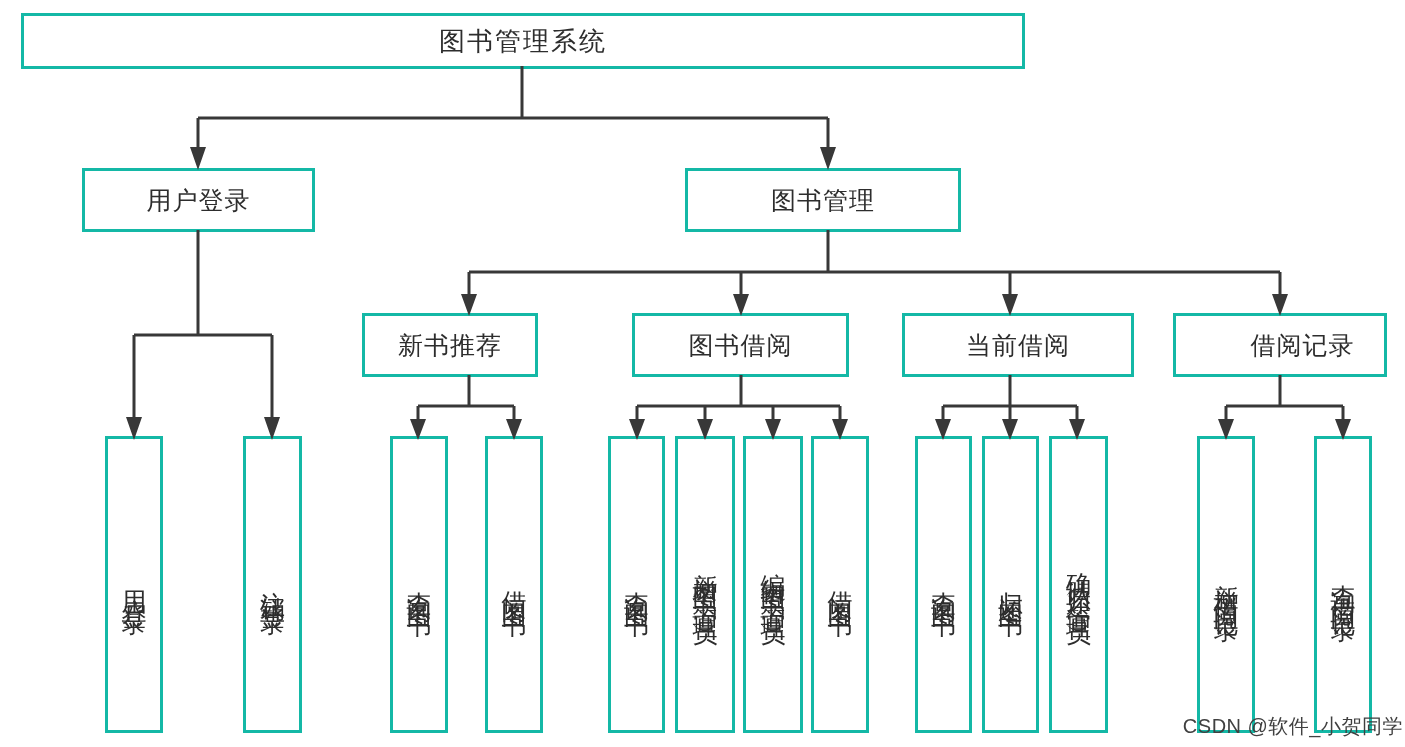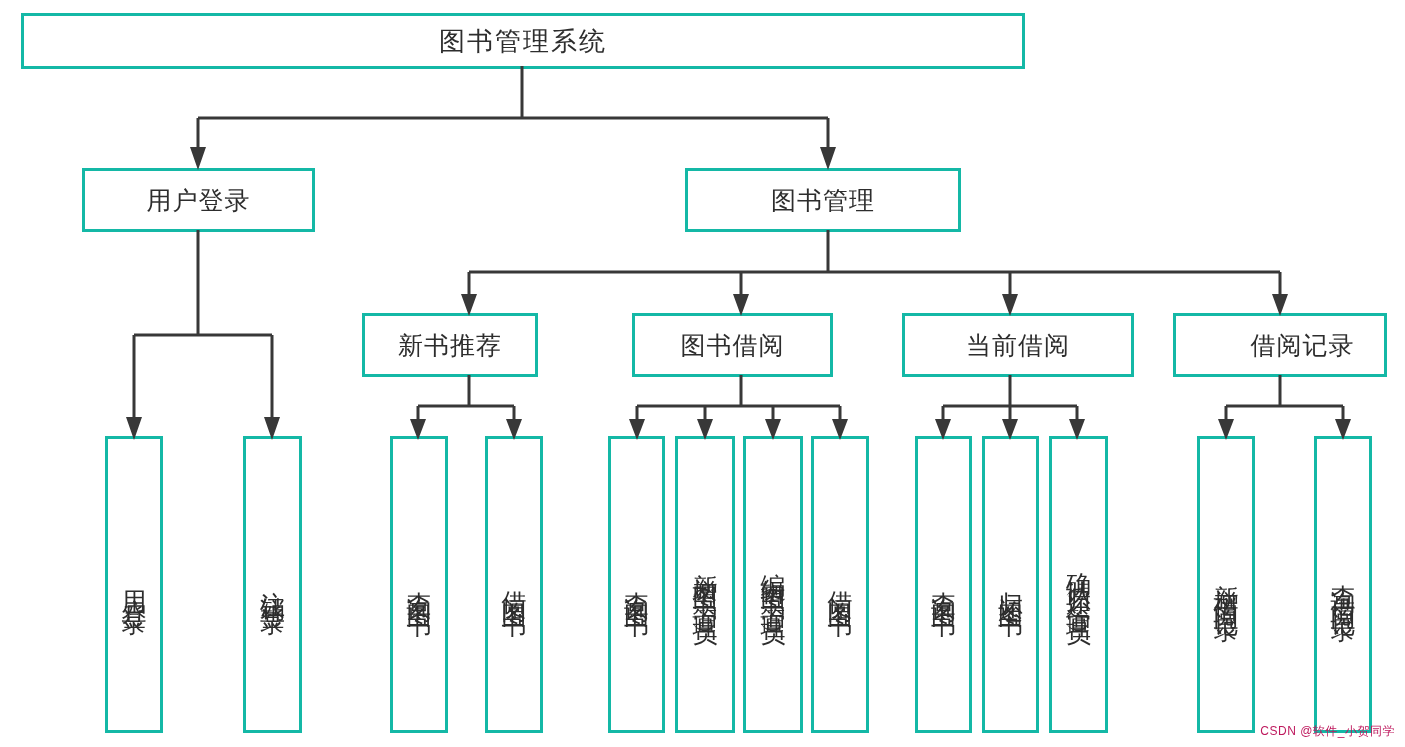--- a/index.html
+++ b/index.html
@@ -43,25 +43,25 @@
     writing-mode: vertical-rl;
     text-orientation: mixed;
     font-size: 25px;
     letter-spacing: 7px;
     line-height: 1;
     white-space: nowrap;
     color: #2d2d2d;
   }
   #watermark {
     position: absolute;
-    right: 10px;
+    right: 2px;
     bottom: 7px;
     z-index: 30;
-    font-size: 12px;
-    color: #be185d;
+    font-size: 20px;
+    color: #404040;
     letter-spacing: 0.5px;
     white-space: nowrap;
   }
   .stroke-line {
     fill: none;
     stroke: #383838;
     stroke-width: 3;
   }
   .arrow-fill {
     fill: #383838;
@@ -111,21 +111,21 @@
   <div class="box lv2" style="left:82px; width:233px;">
     <span class="caption">用户登录</span>
   </div>
   <div class="box lv2" style="left:685px; width:276px;">
     <span class="caption">图书管理</span>
   </div>
 
   <div class="box lv3" style="left:362px; width:176px;">
     <span class="caption">新书推荐</span>
   </div>
-  <div class="box lv3" style="left:632px; width:201px;">
+  <div class="box lv3" style="left:632px; width:217px;">
     <span class="caption">图书借阅</span>
   </div>
   <div class="box lv3" style="left:902px; width:232px;">
     <span class="caption">当前借阅</span>
   </div>
   <div class="box lv3" style="left:1173px; width:214px;padding-left:45px;">
     <span class="caption">借阅记录</span>
   </div>
 
   <div class="box leaf" style="left:105px; width:58px;">

